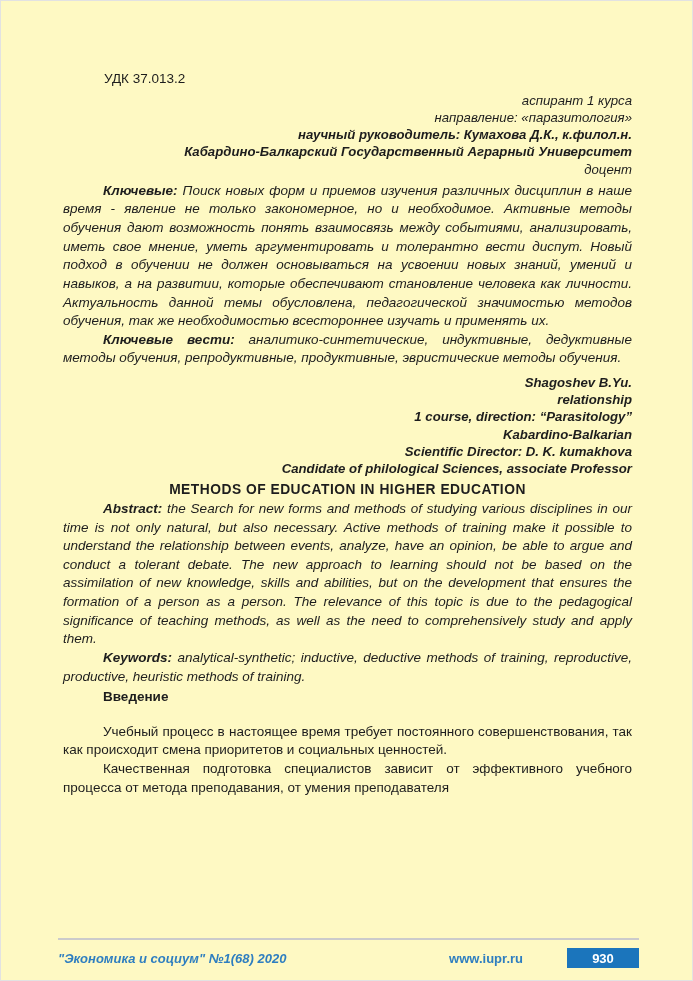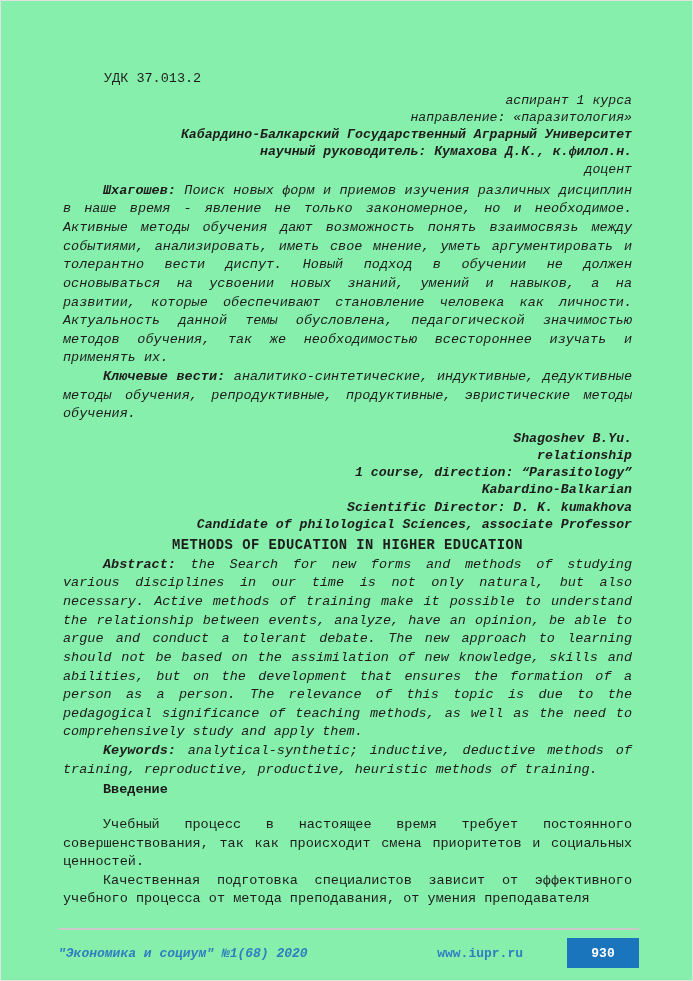--- a/index.html
+++ b/index.html
@@ -1,23 +1,23 @@
 <!DOCTYPE html>
 <html><head>
 <meta charset="utf-8">
 <style>
   html,body{margin:0;padding:0;background:#f6f6f6;}
   .page{
     position:relative;
     width:693px;height:981px;
     margin:0 auto;
-    background:#86efac;
+    background:#fef9c3;
     border:1px solid #e2e2e2;
     box-sizing:border-box;
-    font-family:Liberation Mono, monospace;
+    font-family:Liberation Sans, sans-serif;
     color:#1d1d1d;
     overflow:hidden;
   }
   .content{
     position:absolute;
     left:62px; right:60px; top:70px;
   }
   .udk{
     font-size:13.5px;
     margin:0 0 6px 41px;
@@ -65,47 +65,47 @@
     font-style:italic;
     color:#2e7ec0;
   }
   .footer .site{
     font-size:13px;
     font-weight:bold;
     color:#2e7ec0;
     margin-left:auto;
   }
   .footer .pagebox{
-    width:72px;height:30px;
+    width:72px;height:20px;
     margin-left:44px;
     background:#1b75bc;
     color:#ffffff;
     font-size:13px;
     font-weight:bold;
     display:flex;align-items:center;justify-content:center;
   }
 </style>
 </head>
 <body>
 
 <div class="page">
   <div class="content">
 
     <div class="udk">УДК 37.013.2</div>
 
     <div class="block-right">
       <div class="i">аспирант 1 курса</div>
       <div class="i">направление: «паразитология»</div>
+      <div class="i b">научный руководитель: Кумахова Д.К., к.филол.н.</div>
       <div class="i b">Кабардино-Балкарский Государственный Аграрный Университет</div>
-      <div class="i b">научный руководитель: Кумахова Д.К., к.филол.н.</div>
       <div class="i">доцент</div>
     </div>
 
 
-    <p class="just i"><span class="b">Шхагошев:</span>
+    <p class="just i"><span class="b">Ключевые:</span>
 <span>Поиск новых форм и приемов изучения различных дисциплин в наше время - явление не только закономерное, но и необходимое. Активные методы обучения дают возможность понять взаимосвязь между событиями, анализировать, иметь свое мнение, уметь аргументировать и толерантно вести диспут. Новый подход в обучении не должен основываться на усвоении новых знаний, умений и навыков, а на развитии, которые обеспечивают становление человека как личности. Актуальность данной темы обусловлена, педагогической значимостью методов обучения, так же необходимостью всестороннее изучать и применять их.</span></p>
 
     <p class="just i"><span class="b">Ключевые вести:</span>
 <span>аналитико-синтетические, индуктивные, дедуктивные методы обучения, репродуктивные, продуктивные, эвристические методы обучения.</span></p>
 
     <div class="block-right" style="margin-top:6px;">
       <div class="i b">Shagoshev B.Yu.</div>
       <div class="i b">relationship</div>
       <div class="i b">1 course, direction: “Parasitology”</div>
       <div class="i b">Kabardino-Balkarian</div>

